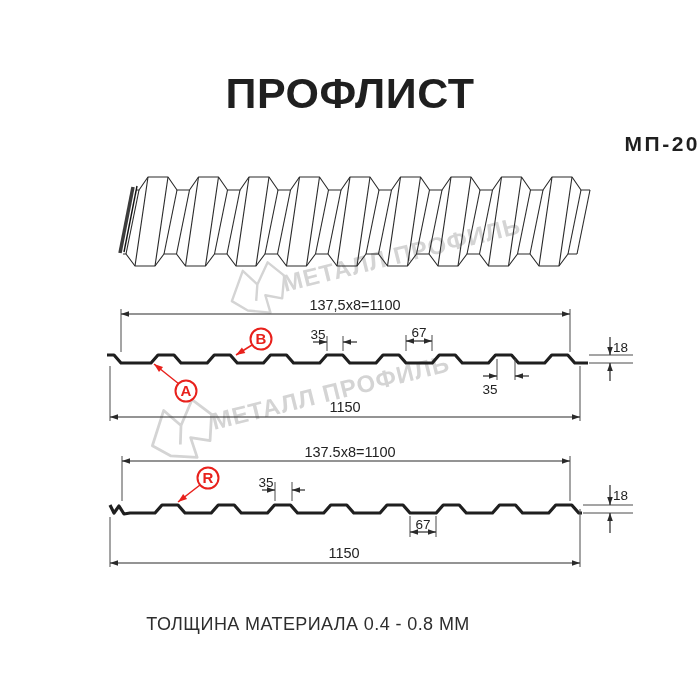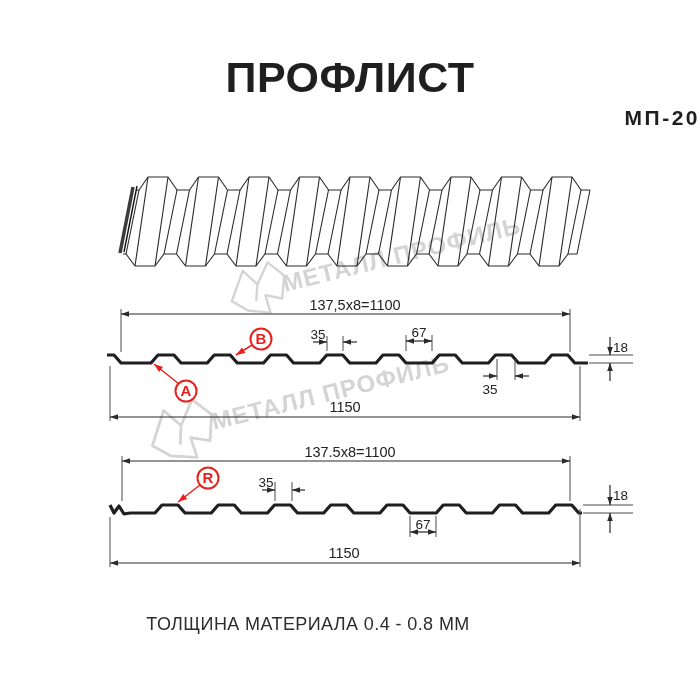--- a/index.html
+++ b/index.html
@@ -4,21 +4,21 @@
 <style>
   :root { --red:#e8211c; --line:#1f1f1f; --wm:#d4d4d4; }
   html,body { margin:0; padding:0; }
   body {
     width:700px; height:700px; background:#ffffff; overflow:hidden; position:relative;
     font-family:"Liberation Sans","DejaVu Sans",sans-serif;
   }
   .hdr { position:absolute; top:55px; left:0; width:700px; text-align:center; }
   .title {
     font-size:43px; font-weight:700; letter-spacing:0.5px; color:var(--line);
-    line-height:1.05; margin:0;
+    line-height:1.05; margin:16px;
   }
   .subtitle {
     font-size:21px; font-weight:600; letter-spacing:2.5px; color:var(--line); margin-top:6px;text-align:right;
   }
   .ftr {
     position:absolute; top:614px; left:0; width:616px; text-align:center;
     font-size:18px; font-weight:500; letter-spacing:0.4px; color:#2d2d2d;
   }
   svg#dwg { position:absolute; left:0; top:0; }
   .thick { stroke:var(--line); stroke-width:3.2; fill:none; stroke-linejoin:round; }

